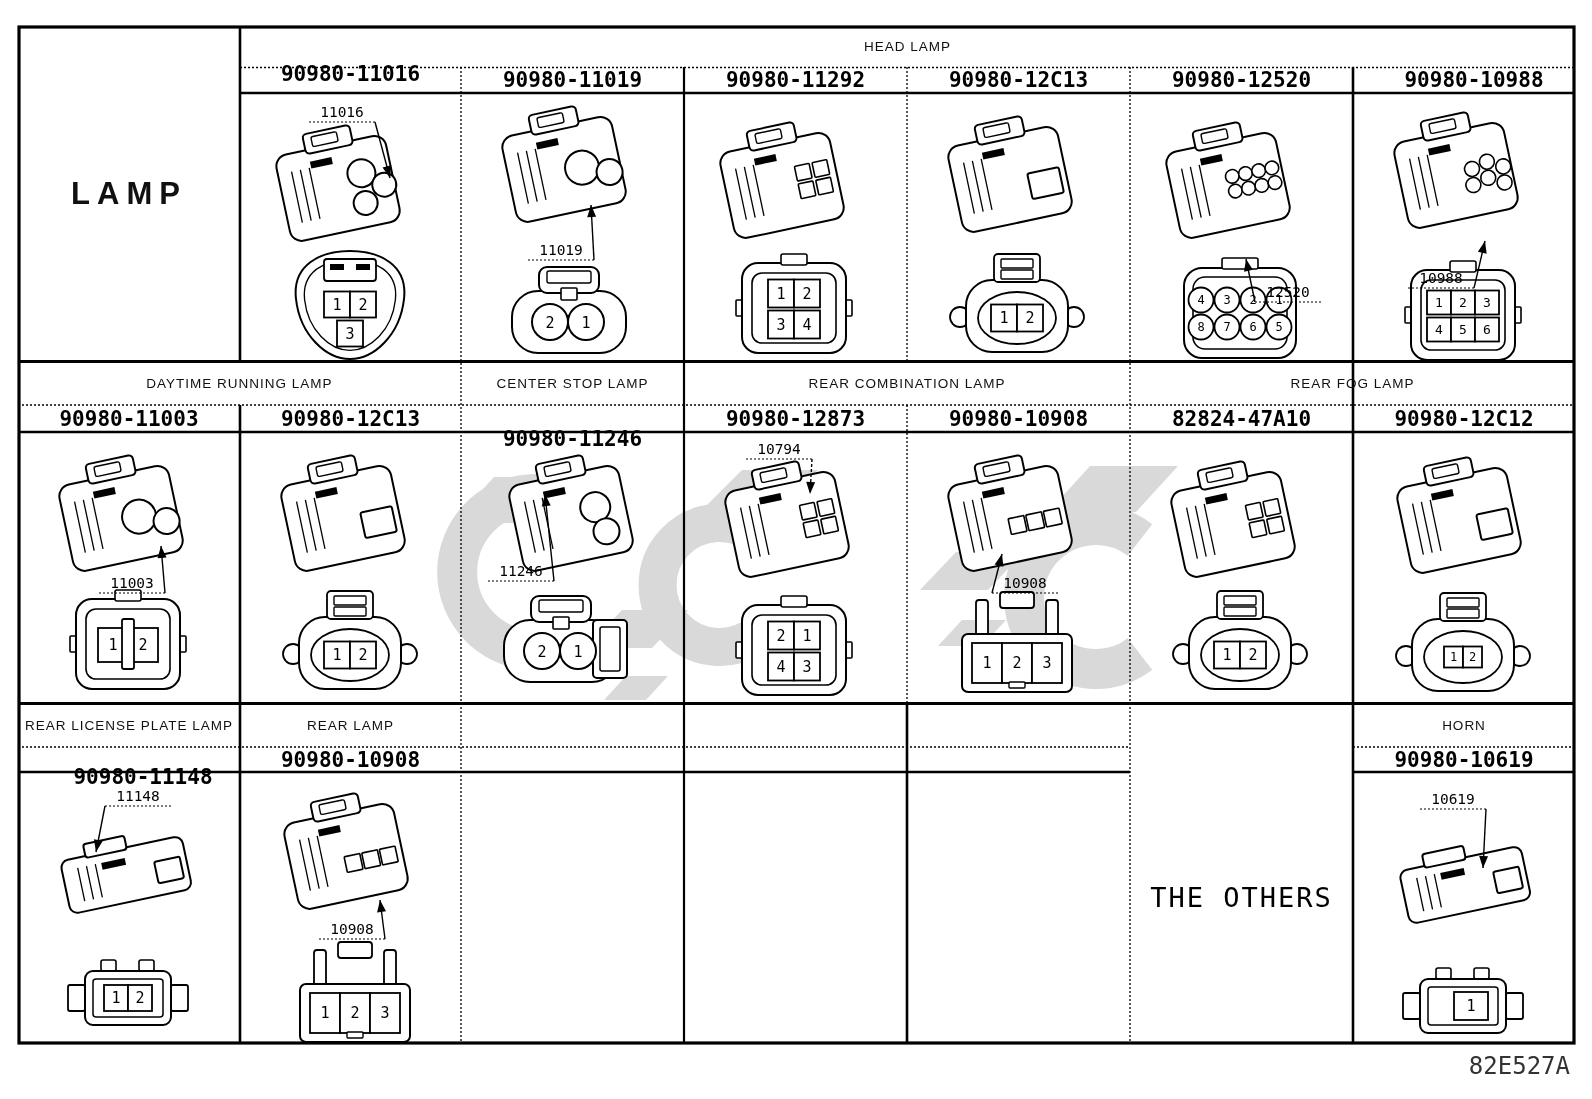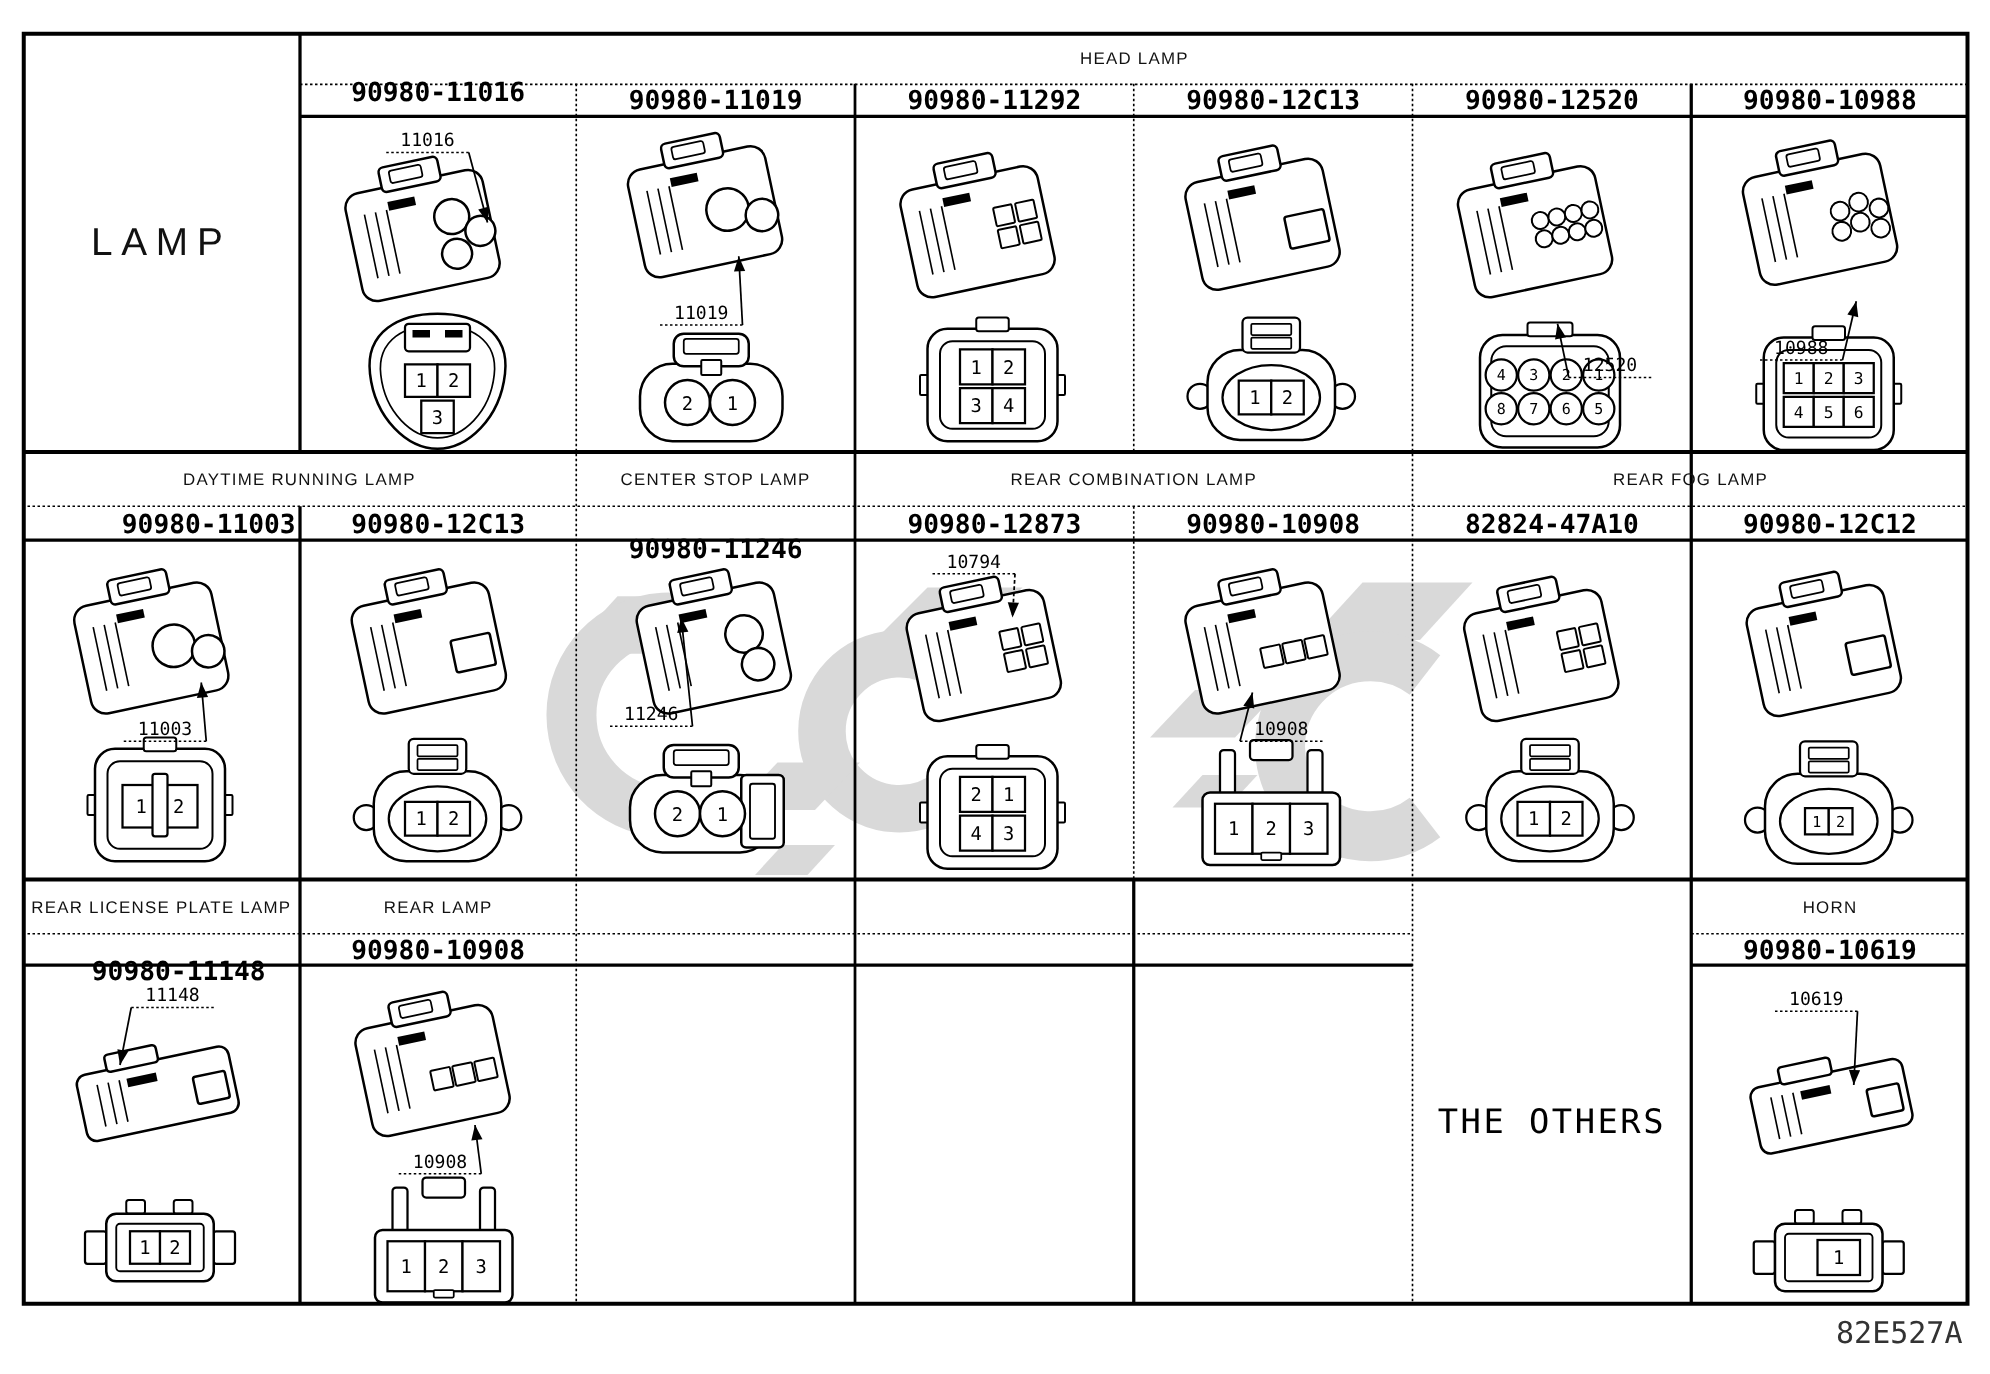--- a/index.html
+++ b/index.html
@@ -2,21 +2,21 @@
 <html><head>
 <meta charset="utf-8">
 <style>
   html,body{margin:0;padding:0;background:#fff;}
   #page{position:relative;width:1592px;height:1099px;background:#fff;overflow:hidden;
         font-family:"Liberation Sans",sans-serif;color:#000;}
   #page svg{position:absolute;left:0;top:0;}
   .abs{position:absolute;display:flex;align-items:center;justify-content:center;text-align:center;}
   .seclabel{font-size:13.5px;letter-spacing:1px;color:#111;}
   .part{font-family:"DejaVu Sans Mono",monospace;font-weight:bold;font-size:21px;letter-spacing:0px;color:#000;}
-  .lamp{font-size:31px;letter-spacing:7px;color:#111;}
+  .lamp{font-size:31px;letter-spacing:7px;color:#111;font-weight:bold;}
   .others{font-size:27px;letter-spacing:2px;font-family:"DejaVu Sans Mono",monospace;}
   .code{font-size:24px;font-family:"DejaVu Sans Mono",monospace;color:#333;justify-content:flex-end;}
   .cellsvg{position:absolute;}
 </style>
 </head>
 <body>
 
 <div id="page">
 
   <svg id="wm" width="1592" height="1099" viewBox="0 0 1592 1099">
@@ -516,28 +516,28 @@
   </svg>
 
   <div class="abs lamp" style="left:18px;top:26px;width:222px;height:335px;">LAMP</div>
   <div class="abs seclabel" style="left:240px;top:26px;width:1335px;height:41px;">HEAD LAMP</div>
 
   <div class="abs part" style="left:240px;top:61px;width:221px;height:26px;">90980-11016</div>
   <div class="abs part" style="left:461px;top:67px;width:223px;height:26px;">90980-11019</div>
   <div class="abs part" style="left:684px;top:67px;width:223px;height:26px;">90980-11292</div>
   <div class="abs part" style="left:907px;top:67px;width:223px;height:26px;">90980-12C13</div>
   <div class="abs part" style="left:1130px;top:67px;width:223px;height:26px;">90980-12520</div>
-  <div class="abs part" style="left:1353px;top:67px;width:222px;height:26px;">90980-10988</div>
+  <div class="abs part" style="left:1353px;top:67px;width:222px;height:26px;padding-left:10px;">90980-10988</div>
 
   <div class="abs seclabel" style="left:18px;top:361px;width:443px;height:44px;">DAYTIME RUNNING LAMP</div>
   <div class="abs seclabel" style="left:461px;top:361px;width:223px;height:44px;">CENTER STOP LAMP</div>
   <div class="abs seclabel" style="left:684px;top:361px;width:446px;height:44px;">REAR COMBINATION LAMP</div>
   <div class="abs seclabel" style="left:1130px;top:361px;width:445px;height:44px;">REAR FOG LAMP</div>
 
-  <div class="abs part" style="left:18px;top:405px;width:222px;height:27px;padding-left:38px;">90980-11003</div>
+  <div class="abs part" style="left:18px;top:405px;width:222px;height:27px;">90980-11003</div>
   <div class="abs part" style="left:240px;top:405px;width:221px;height:27px;">90980-12C13</div>
   <div class="abs part" style="left:461px;top:425px;width:223px;height:27px;">90980-11246</div>
   <div class="abs part" style="left:684px;top:405px;width:223px;height:27px;">90980-12873</div>
   <div class="abs part" style="left:907px;top:405px;width:223px;height:27px;">90980-10908</div>
   <div class="abs part" style="left:1130px;top:405px;width:223px;height:27px;">82824-47A10</div>
   <div class="abs part" style="left:1353px;top:405px;width:222px;height:27px;">90980-12C12</div>
 
   <div class="abs seclabel" style="left:18px;top:703px;width:222px;height:44px;">REAR LICENSE PLATE LAMP</div>
   <div class="abs seclabel" style="left:240px;top:703px;width:221px;height:44px;">REAR LAMP</div>
   <div class="abs seclabel" style="left:1353px;top:703px;width:222px;height:44px;">HORN</div>

